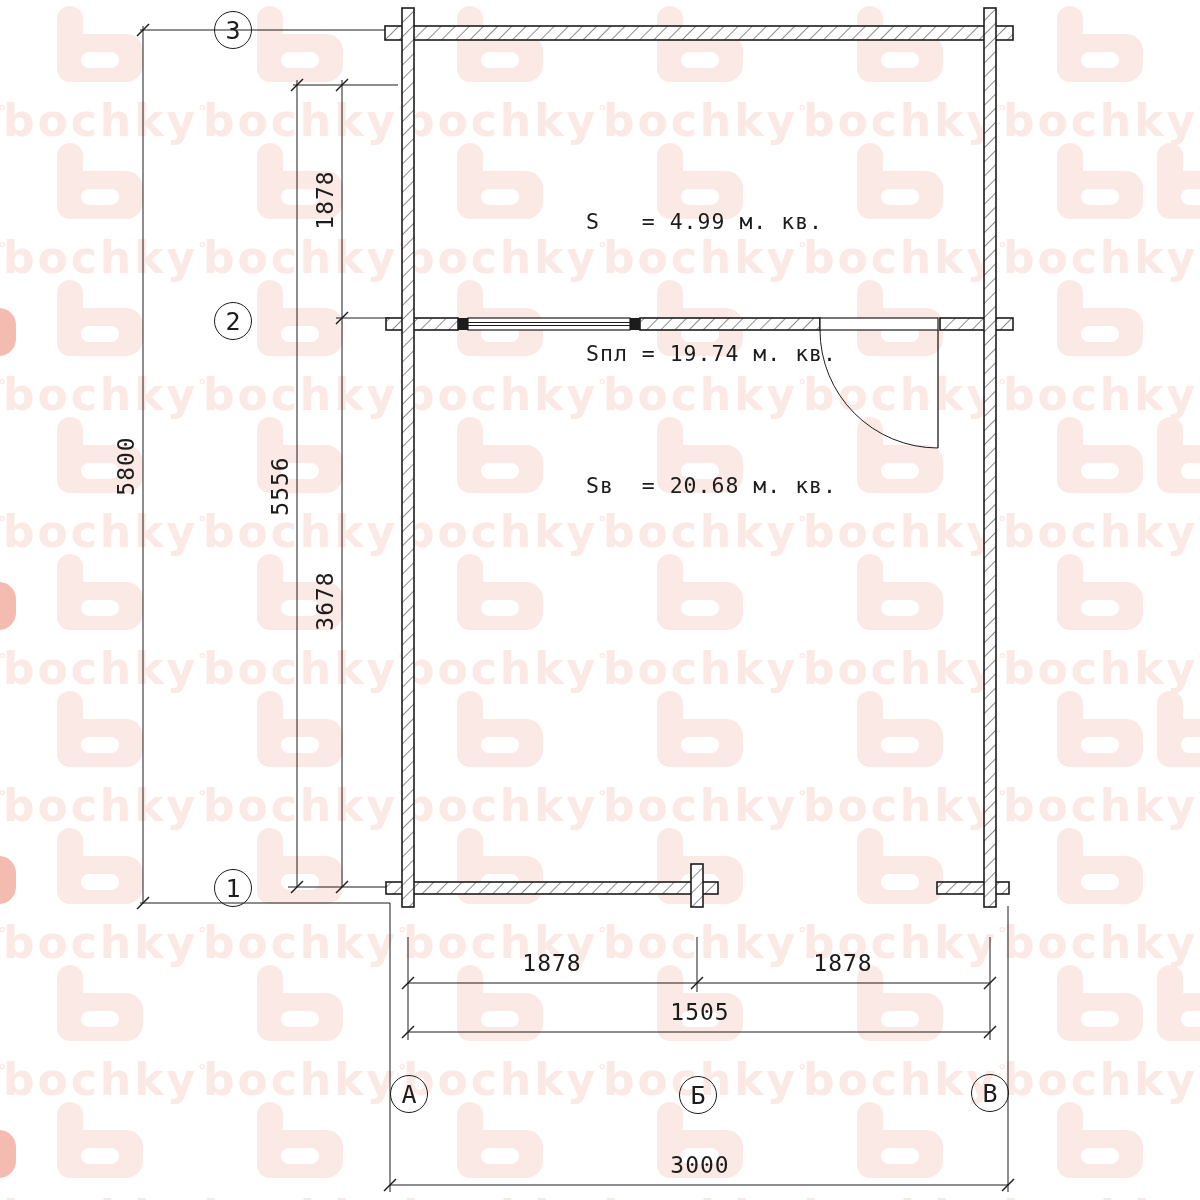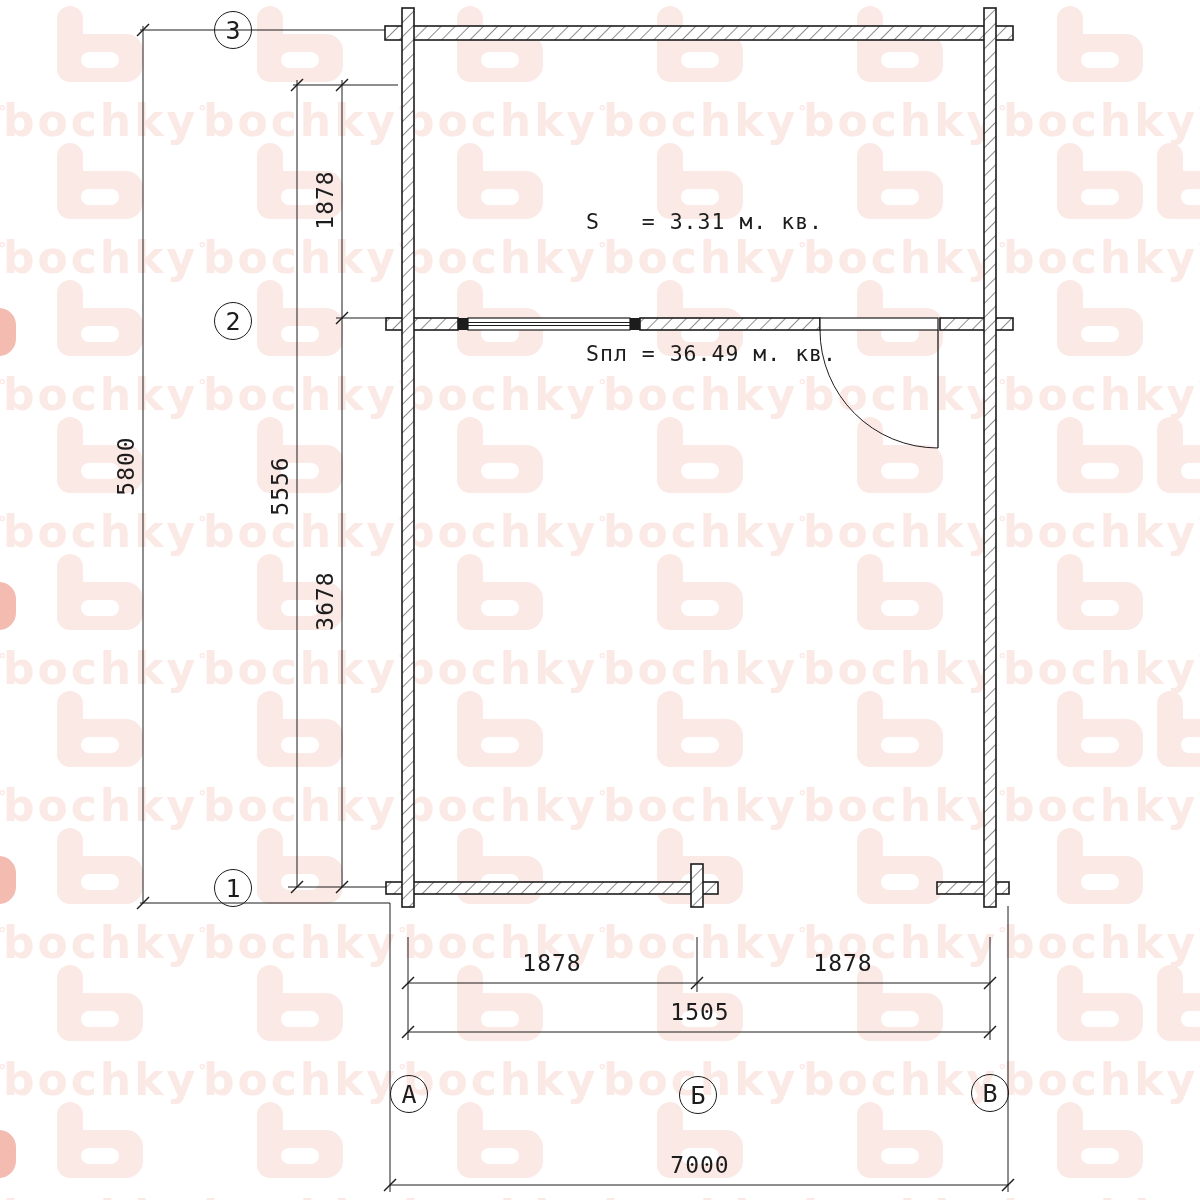--- a/index.html
+++ b/index.html
@@ -472,33 +472,34 @@
     <g>
       <rect x="820" y="318" width="118" height="12" fill="#ffffff" stroke="#1c1c1c" stroke-width="1.2"></rect>
       <line x1="938" y1="330" x2="938" y2="448" stroke="#1c1c1c" stroke-width="1.3"></line>
       <path d="M 820 330 A 118 118 0 0 0 938 448" fill="none" stroke="#1c1c1c" stroke-width="1"></path>
     </g>
   </svg>
 
   <div id="labels">
 
     <div class="area-block">
-      <div>S   = 3.31 м. кв.</div>
-      <div>Sпл = 36.49 м. кв.</div>
+      <div>S   = 4.99 м. кв.</div>
+      <div>Sпл = 19.74 м. кв.</div>
+      <div>Sв  = 20.68 м. кв.</div>
     </div>
 
     <div class="dim-label vert" style="left:126px;top:466px;">5800</div>
     <div class="dim-label vert" style="left:280px;top:486px;">5556</div>
     <div class="dim-label vert" style="left:325px;top:200px;">1878</div>
     <div class="dim-label vert" style="left:325px;top:601px;">3678</div>
 
     <div class="dim-label" style="left:552px;top:963px;">1878</div>
     <div class="dim-label" style="left:843px;top:963px;">1878</div>
     <div class="dim-label" style="left:700px;top:1012px;">1505</div>
-    <div class="dim-label" style="left:700px;top:1165px;">7000</div>
+    <div class="dim-label" style="left:700px;top:1165px;">3000</div>
 
     <div class="bubble" style="left:233px;top:30px;">
       <span>3</span>
       </div>
     <div class="bubble" style="left:233px;top:321px;">
       <span>2</span>
       </div>
     <div class="bubble" style="left:233px;top:888px;">
       <span>1</span>
       </div>

